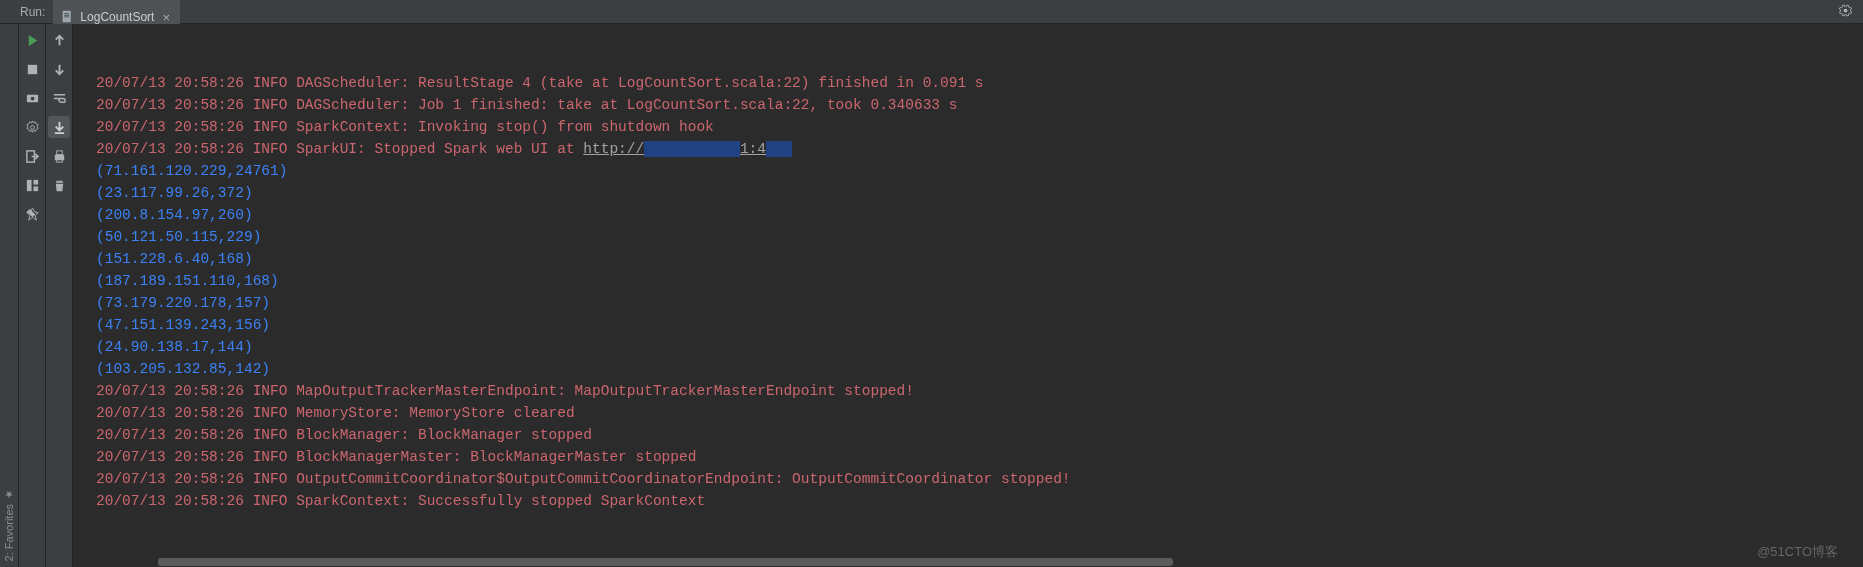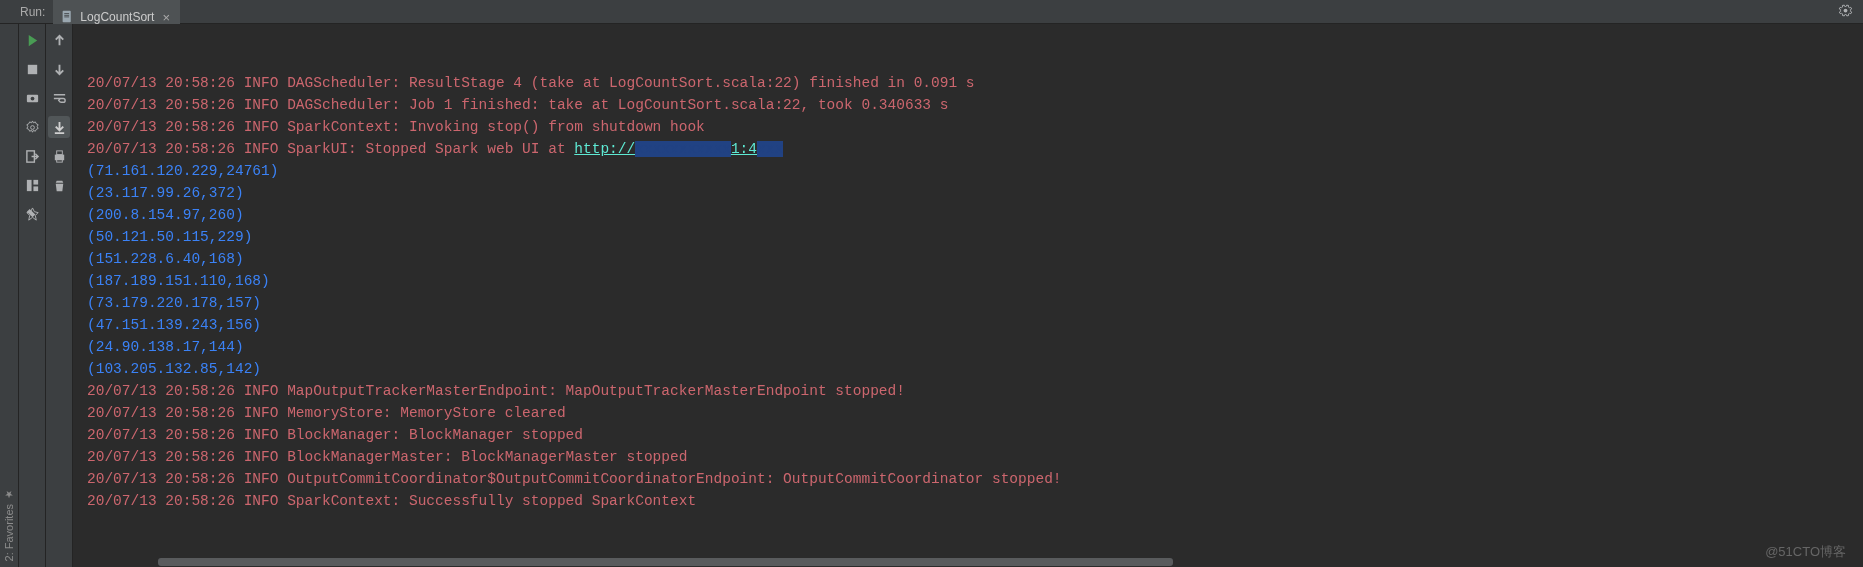--- a/index.html
+++ b/index.html
@@ -60,35 +60,35 @@
       padding-top:5px;
     }
     .tool-col .btn{width:22px;height:22px;display:flex;align-items:center;justify-content:center;color:#afb1b3;border-radius:3px;}
     .tool-col .btn.active{background:#515658;}
     .tool-col .btn svg{width:15px;height:15px;}
 
     .console {
       flex:1;background:#2b2b2b;
       font-family:Consolas,'Courier New',monospace;
       font-size:14.5px;line-height:22px;
-      padding:4px 0 0 14px;
+      padding:4px 0 0 23px;
       white-space:pre;
       overflow:hidden;
       position:relative;
     }
     .log-info{color:#cc666e;}
     .log-plain{color:#3b82f6;}
-    .link{color:#5eead4;text-decoration:underline;}
+    .link{color:#a3a3a3;text-decoration:underline;}
     .masked{background:#214283;color:#214283;margin-top:32px;}
     .scroll-thumb {
       position:absolute;height:8px;background:#595b5d;border-radius:3px;
       bottom:1px;left:85px;width:1015px;
     }
     .watermark{
-      position:absolute;bottom:6px;right:17px;
+      position:absolute;bottom:6px;right:25px;
       color:#666;font-size:13px;
       font-family:'Segoe UI',sans-serif;
     }
   </style>
 </head>
 <body>
 
 <div class="top-bar">
   <span class="run-label">Run:</span>
   <div class="tab">

